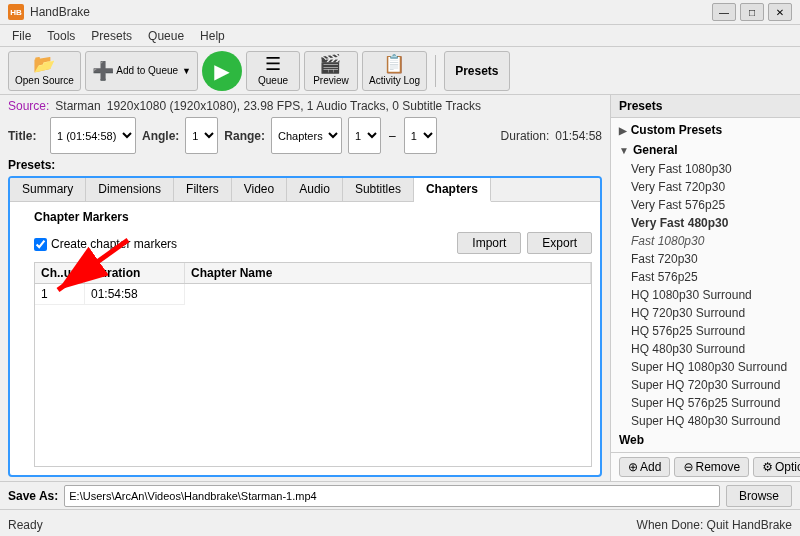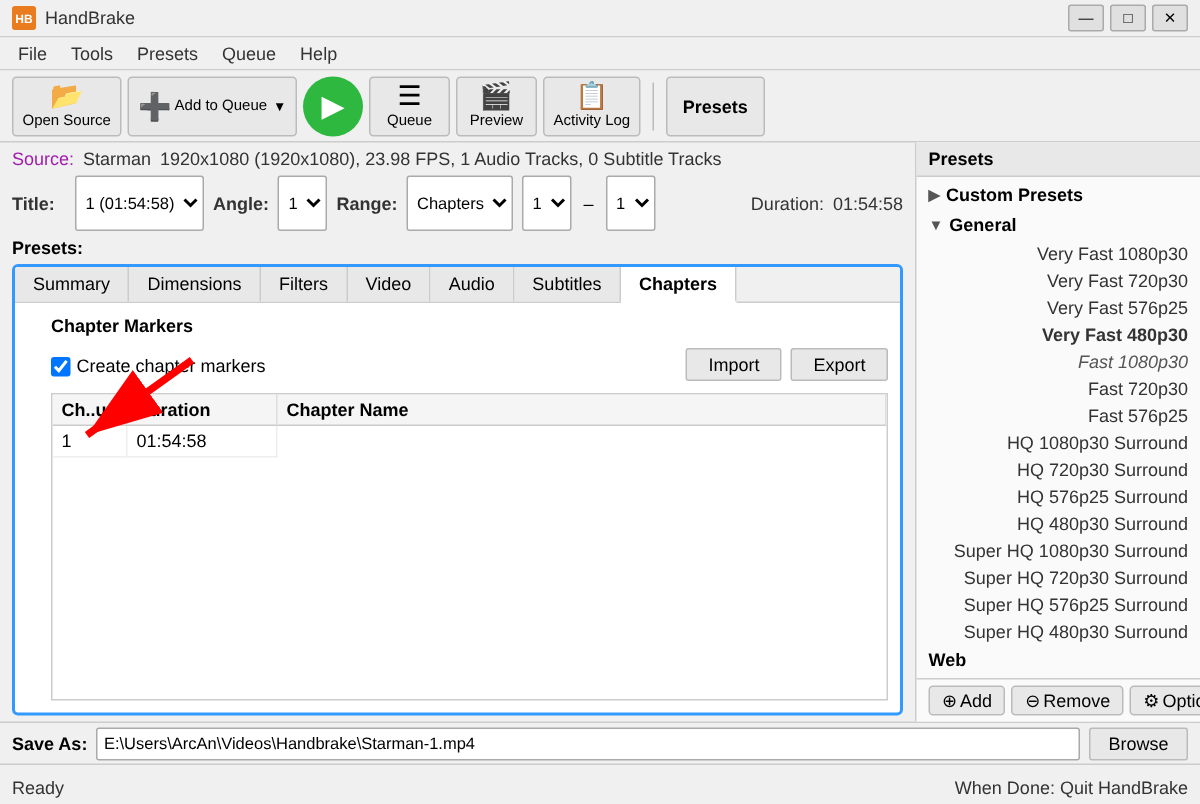--- a/index.html
+++ b/index.html
@@ -76,21 +76,21 @@
     .statusbar { height: 24px; display: flex; align-items: center; padding: 15px 8px; background: #f0f0f0; border-top: 1px solid #ccc; justify-content: space-between; }
     .status-text { font-size: 12px; color: #333; }
 
     
     .sidebar { width: 190px; border-left: 1px solid #ccc; background: #fafafa; display: flex; flex-direction: column; overflow: hidden; }
     .sidebar-header { padding: 4px 8px; font-weight: bold; font-size: 12px; background: #e8e8e8; border-bottom: 1px solid #ccc; }
     .sidebar-content { flex: 1; overflow-y: auto; padding: 2px 0; }
     .preset-group { }
     .preset-group-header { display: flex; align-items: center; gap: 4px; padding: 3px 8px; font-weight: bold; font-size: 12px; cursor: pointer; }
     .preset-arrow { font-size: 10px; color: #555; }
-    .preset-item { padding: 2px 8px 2px 20px; font-size: 12px; cursor: pointer; color: #333; text-align: right; }
+    .preset-item { padding: 2px 8px 2px 20px; font-size: 12px; cursor: pointer; color: #333; }
     .preset-item.active { font-weight: bold; }
     .preset-item.italic { font-style: italic; color: #555; }
     .sidebar-footer { padding: 4px 8px; border-top: 1px solid #ccc; display: flex; align-items: center; gap: 4px; }
     .sidebar-footer-btn { display: flex; align-items: center; gap: 2px; padding: 2px 8px; background: #e8e8e8; border: 1px solid #bbb; border-radius: 3px; cursor: pointer; font-size: 12px; }
 
     
     .arrow-svg { position: absolute; left: 10px; top: 20px; pointer-events: none; z-index: 10; }
   </style>
 </head>
 <body>

